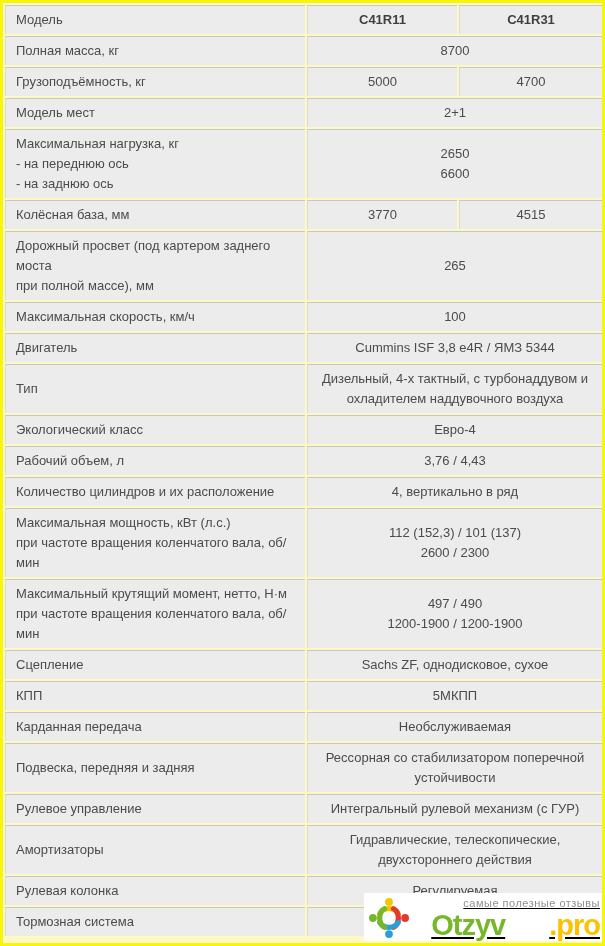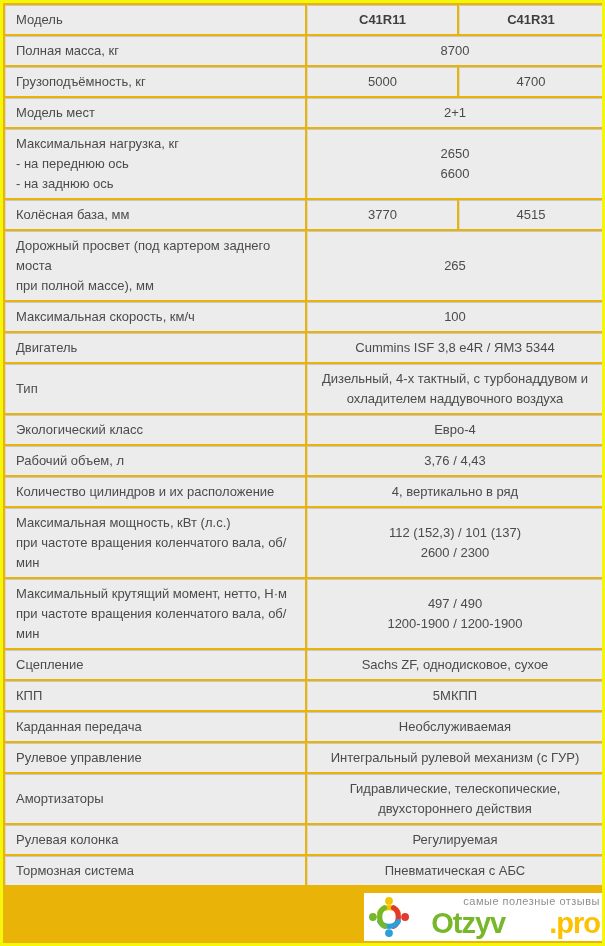--- a/index.html
+++ b/index.html
@@ -1,20 +1,20 @@
 <!DOCTYPE html>
 <html style="--frame-color: #f6f60a; --text-color: #4b4b4b; --cell-bg: #ececec; --brand-green: #76b82a; --brand-yellow: #fcc100; --tagline-color: #8f8f8f;"><head>
 <meta charset="utf-8">
 <style>
   * { margin:0; padding:0; box-sizing:border-box; }
   html,body { width:605px; height:946px; overflow:hidden; background:#fff;
               font-family:"Liberation Sans", sans-serif; }
   .frame {
     position:relative; width:605px; height:946px; overflow:hidden;
-    border:3px solid var(--frame-color,#f6f60a); background:#eab308;
+    border:3px solid var(--frame-color,#f6f60a); background:#fef9c3;
   }
   table.specs {
     width:100%; table-layout:fixed;
     border-collapse:separate; border-spacing:2px;
     font-size:13px; color:var(--text-color,#4b4b4b);
   }
   table.specs td {
     background:var(--cell-bg,#ececec);
     border-top:1px solid #c7c7c7;
     border-left:1px solid #d8d8d8;
@@ -25,21 +25,21 @@
     overflow:hidden;
   }
   td.label { text-align:left; }
   td.val   { text-align:center;margin-top:40px; }
   td.bold  { font-weight:bold; color:#3f3f3f; }
 
   
   .watermark {
     position:absolute; right:0; bottom:2px;
     width:238px; height:48px; background:#ffffff;
-    display:flex; align-items:center; z-index:5;
+    display:flex; align-items:flex-end; z-index:5;text-decoration:underline;
   }
   .wm-icon { width:46px; height:46px; flex:0 0 auto; margin-left:2px; }
   .wm-text { flex:1; display:flex; flex-direction:column; align-items:flex-end; padding-right:2px; }
   .wm-tagline {
     font-size:11px; line-height:12px; color:var(--tagline-color,#8f8f8f);
     letter-spacing:0.5px; white-space:nowrap;
   }
   .wm-brand {
     font-size:29px; line-height:32px; font-weight:bold; white-space:nowrap;
     letter-spacing:-1px;
@@ -135,20 +135,25 @@
           <td class="label">Сцепление</td>
           <td class="val" colspan="2">Sachs ZF, однодисковое, сухое</td>
         </tr>
         <tr>
           <td class="label">КПП</td>
           <td class="val" colspan="2">5МКПП</td>
         </tr>
         <tr>
           <td class="label">Карданная передача</td>
           <td class="val" colspan="2">Необслуживаемая</td>
+        </tr>
+        <tr>
+          <td class="label">Подвеска, передняя и задняя</td>
+          <td class="val" colspan="2">Рессорная со стабилизатором поперечной
+устойчивости</td>
         </tr>
         <tr>
           <td class="label">Рулевое управление</td>
           <td class="val" colspan="2">Интегральный рулевой механизм (с ГУР)</td>
         </tr>
         <tr>
           <td class="label">Амортизаторы</td>
           <td class="val" colspan="2">Гидравлические, телескопические,
 двухстороннего действия</td>
         </tr>

